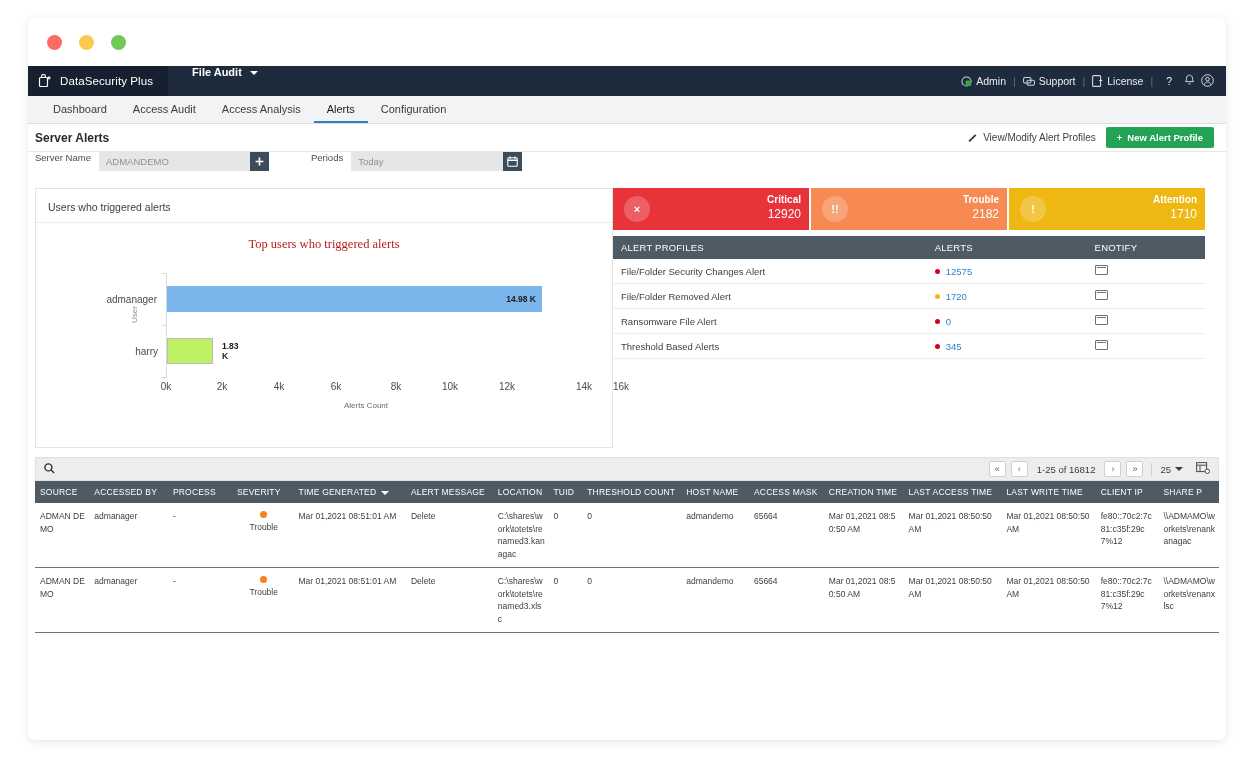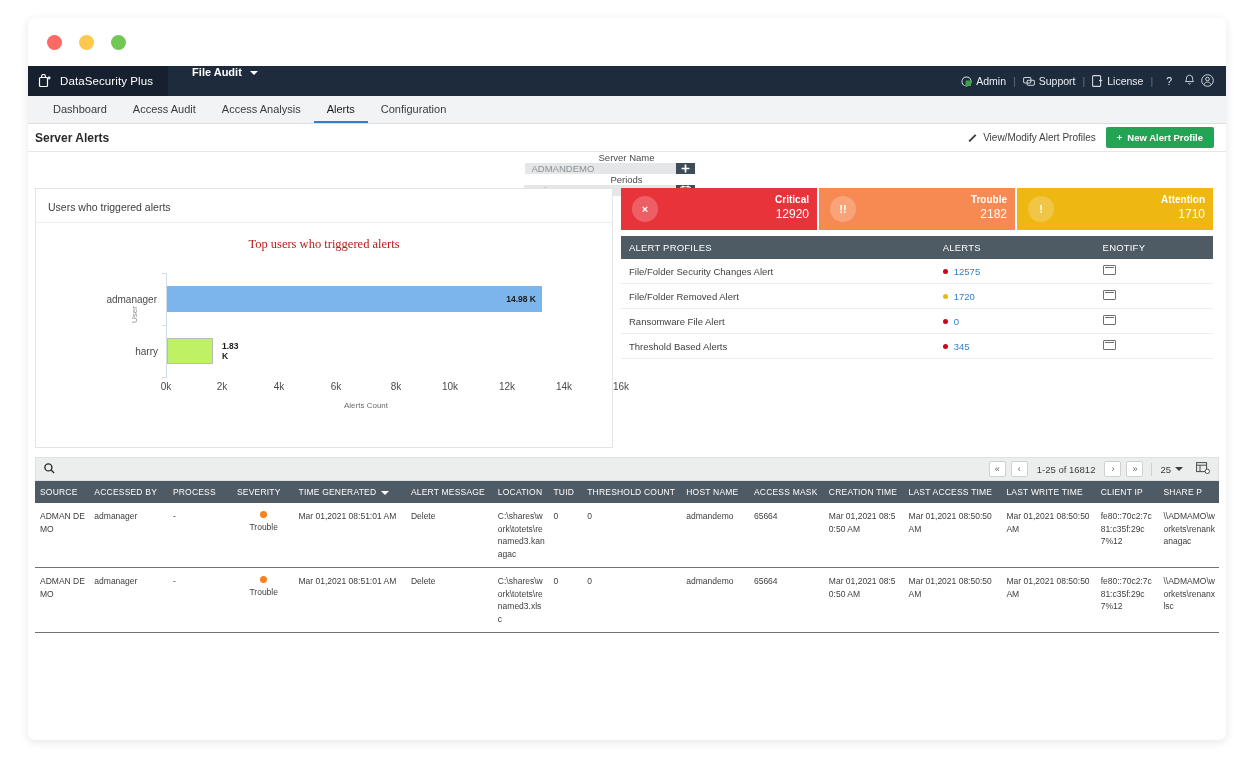--- a/index.html
+++ b/index.html
@@ -41,29 +41,29 @@
   .tab { display: flex; align-items: center; padding: 0 13px; font-size: 11px; color: #3b3b3b; cursor: pointer; border-bottom: 2px solid transparent; }
   .tab.active { color: #1a1a1a; border-bottom: 2px solid #2f7fd1; }
   
   .pagehead { height: 28px; background: #fff; display: flex; align-items: center; padding: 0 12px 0 7px; border-bottom: 1px solid #e6e7e8; }
   .pagetitle { font-size: 12px; font-weight: bold; color: #2a2a2a; }
   .pagehead-right { margin-left: auto; display: flex; align-items: center; gap: 10px; }
   .linkbtn { font-size: 10px; color: #3f3f3f; display: flex; align-items: center; gap: 5px; cursor: pointer; }
   .greenbtn { background: #27a košt; }
   .greenbtn { background: #23a455; color: #fff; font-size: 9.5px; font-weight: bold; padding: 5px 11px; border-radius: 2px; display:flex; align-items:center; gap:5px; cursor:pointer; }
   
-  .filters { height: 36px; display: flex; align-items: center; padding-left: 7px; background: #fff; flex-direction: column; }
+  .filters { height: 36px; display: flex; align-items: flex-start; padding-left: 7px; background: #fff; }
   .flabel { font-size: 9.5px; color: #4a4a4a; margin-right: 8px; }
   .fgroup { display: flex; align-items: stretch; height: 19px; margin-right: 42px; }
   .finput { width: 151px; background: #e4e6e7; border: none; font-size: 9.5px; color: #8d9193; padding: 0 7px; font-family: "Liberation Sans", sans-serif; }
   .finput2 { width: 152px; }
   .fbtn { width: 19px; background: #3d4c5a; display: flex; align-items: center; justify-content: center; cursor: pointer; }
   
   .content { padding: 0 7px; }
-  .toprow { display: flex; gap: 8px; }
+  .toprow { display: flex; }
   .card { background: #fff; border: 1px solid #e3e4e6; width: 578px; height: 260px; }
   .card-title { font-size: 10.5px; color: #3d3d3d; padding: 12px 0 9px 12px; border-bottom: 1px solid #ededed; }
   .chart-wrap { position: relative; width: 100%; height: 210px; }
   .chart-title { text-align: center; font-size: 12.5px; color: #b91c1c; padding-top: 14px; font-family: Liberation Serif, serif; }
   .axisY { position: absolute; left: 130px; top: 50px; width: 1px; height: 104px; background: #d2dde6; }
   .tickY { position: absolute; left: 126px; width: 5px; height: 1px; background: #d2dde6; }
   .barrow { position: absolute; height: 26px; }
   .bar1 { background: #7cb5ec; }
   .bar2 { background: #bef264; border: 1px solid #b9bbbd; }
   .barlabel-in { position: absolute; right: 6px; top: 50%; transform: translateY(-50%); font-size: 8.5px; font-weight: bold; color: #1b1b1b; }
@@ -251,21 +251,21 @@
           </div>
 
           <div class="axis-x-labels">
             <span class="xtick" style="left:0px">0k</span>
             <span class="xtick" style="left:56px">2k</span>
             <span class="xtick" style="left:113px">4k</span>
             <span class="xtick" style="left:170px">6k</span>
             <span class="xtick" style="left:230px">8k</span>
             <span class="xtick" style="left:284px">10k</span>
             <span class="xtick" style="left:341px">12k</span>
-            <span class="xtick" style="left:398px">14k</span>
+            <span class="xtick" style="left:418px">14k</span>
             <span class="xtick" style="left:455px">16k</span>
           </div>
           <div class="xaxis-title">Alerts Count</div>
         </div>
       </div>
 
       <div class="rightcol">
         <div class="statcards">
           <div class="statcard" style="background:#e8333a">
             <div class="sc-icon">

